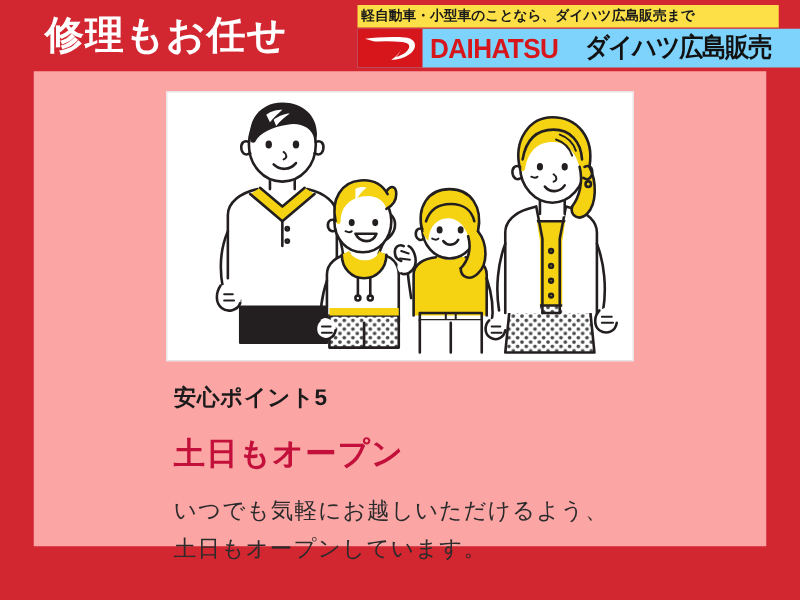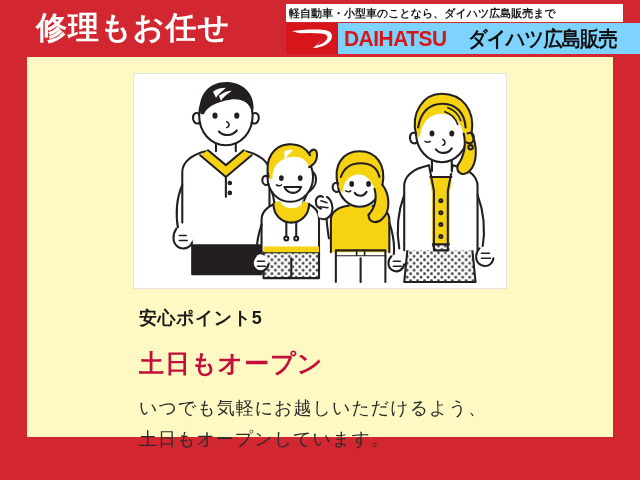--- a/index.html
+++ b/index.html
@@ -24,21 +24,21 @@
     position:absolute;left:36px;top:10px;
     font-size:31px;font-weight:700;color:#ffffff;
     letter-spacing:1px;line-height:36px;
     white-space:nowrap;
   }
   #logo-block{
     position:absolute;left:286px;top:4px;width:337px;height:50px;
   }
   #tagline-band{
     position:absolute;left:0;top:0;width:337px;height:18px;
-    background:#ffffff;
+    background:#fde047;
   }
   #tagline{
     position:absolute;left:3px;top:1px;
     font-size:11px;font-weight:700;color:#1a1a1a;
     letter-spacing:0px;line-height:16px;white-space:nowrap;
   }
   #logo-band{
     position:absolute;left:0;top:19px;width:406px;height:31px;
     background:#7dd3fc;
   }
@@ -58,21 +58,21 @@
     position:absolute;left:182px;top:4px;
     font-size:21px;font-weight:700;color:#111111;
     letter-spacing:-1px;line-height:24px;white-space:nowrap;
     transform:scaleX(0.92);transform-origin:left center;
   }
 
   
   #card{
     position:absolute;left:27px;top:57px;
     width:586px;height:380px;
-    background:#fef9c3;
+    background:#fca5a5;
   }
 
   
   #illus-frame{
     position:absolute;left:106px;top:16px;
     width:374px;height:216px;
     border:1px solid #e3e3e3;
     background:#ffffff;
     box-sizing:border-box;
     overflow:hidden;

